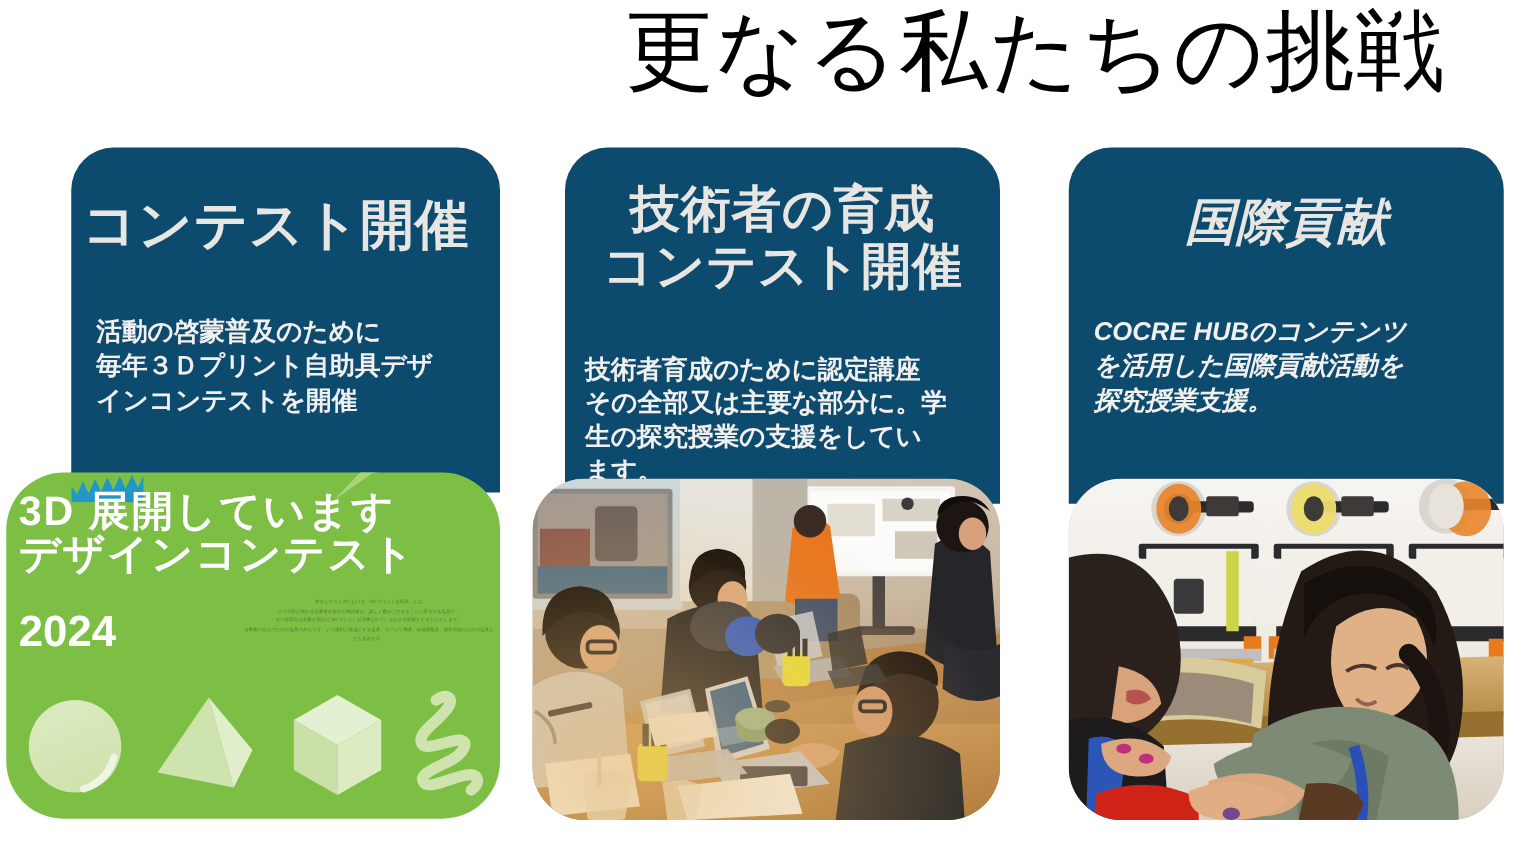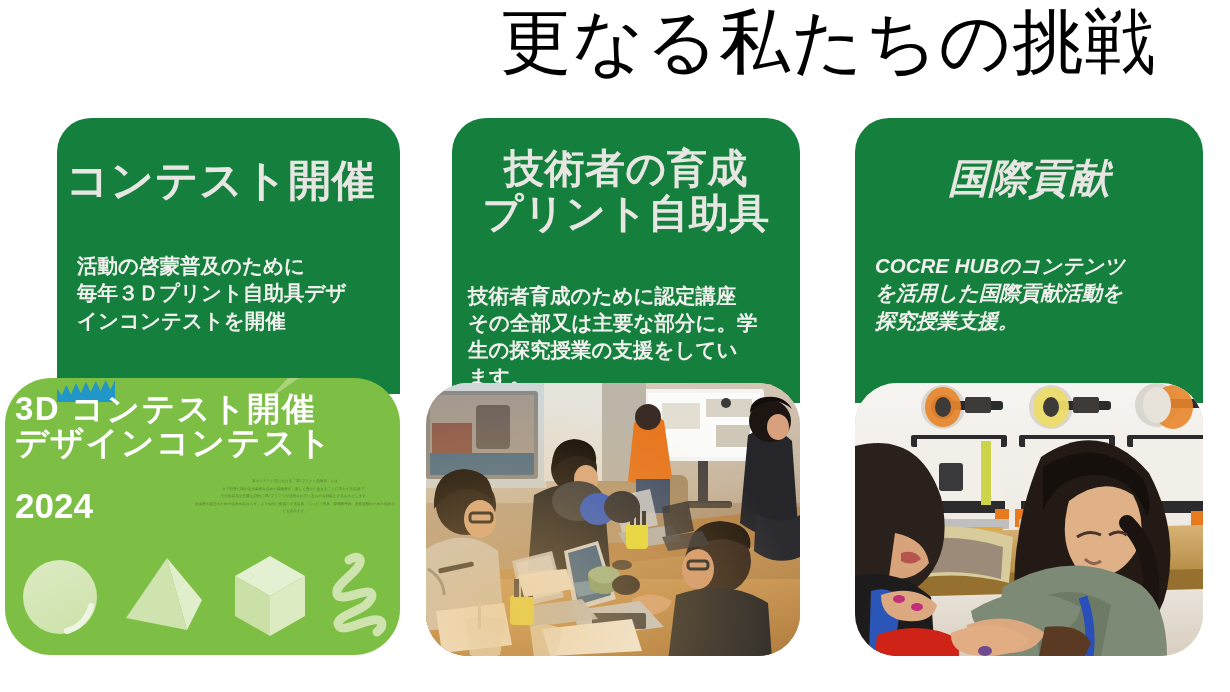--- a/index.html
+++ b/index.html
@@ -18,21 +18,21 @@
     font-size:19.5px;line-height:1.32;color:#0d0d0d;
     letter-spacing:-0.2px;white-space:pre-line;
   }
   .headline{
     position:absolute;left:500px;top:4px;width:680px;
     font-size:71px;line-height:1.08;color:#000000;
     letter-spacing:1px;font-weight:400;
   }
 
   
-  .card{position:absolute;background:#15803d;}
+  .card{position:absolute;background:#0c4a6e;}
   .card.c1{left:57px;top:118px;width:343px;height:276px;border-radius:34px 34px 0 0;}
   .card.c2{left:452px;top:118px;width:348px;height:285px;border-radius:34px 34px 0 0;}
   .card.c3{left:855px;top:118px;width:348px;height:285px;border-radius:34px 34px 0 0;font-style:italic;}
 
   .card-title{
     color:#e8e6e3;font-weight:700;letter-spacing:0.5px;
     position:absolute;width:100%;text-align:center;white-space:pre-line;
   }
   .c1 .card-title{font-size:43px;line-height:1.12;top:38px;left:-8px;}
   .c2 .card-title{font-size:40px;line-height:1.12;top:28px;}
@@ -96,21 +96,21 @@
   <div class="card c1">
     <div class="card-title">コンテスト開催</div>
     <div class="card-body">活動の啓蒙普及のために
 毎年３Ｄプリント自助具デザ
 インコンテストを開催</div>
   </div>
 
   <div class="poster">
     <div class="blue-zig"></div>
     <div class="grn-accent"></div>
-    <div class="poster-title">3D コンテスト開催
+    <div class="poster-title">3D 展開しています
 デザインコンテスト</div>
     <div class="poster-year">2024</div>
     <div class="poster-fine">本コンテスト内における「3D プリント自助具」とは
 ケア分野に関わる当事者を含めた関係者が、楽しく豊かに生きることに寄与する道具で、
 その全部又は主要な部分に 3D プリントが活用されているものを対象とするものとします。
 当事者の自立のための道具のみならず、より便利に快適にする道具、リハビリ用具、環境調整具、創作活動のための道具なども含みます。</div>
 
     <svg class="shapes" viewBox="0 0 395 100">
       <defs>
         <linearGradient id="shLight" x1="0" y1="0" x2="0.4" y2="1">
@@ -136,21 +136,21 @@
       </g>
 
       <g fill="none" stroke="#cfe3ae" stroke-width="9" stroke-linecap="round" stroke-linejoin="round">
         <path d="M344 12 C352 6 360 10 352 20 C342 32 330 38 332 46 C334 54 354 44 362 44 C372 44 366 56 352 62 C340 68 330 72 334 78 C338 84 356 74 368 72 C378 70 380 78 372 84"></path>
       </g>
     </svg>
   </div>
 
   <div class="card c2">
     <div class="card-title">技術者の育成
-プリント自助具</div>
+コンテスト開催</div>
     <div class="card-body">技術者育成のために認定講座
 その全部又は主要な部分に。学
 生の探究授業の支援をしてい
 ます。</div>
   </div>
 
   <div class="photo p2">
     <svg viewBox="0 0 374 273" preserveAspectRatio="xMidYMid slice">
       <defs>
         <linearGradient id="w-bg" x1="0" y1="0" x2="0.3" y2="1">

